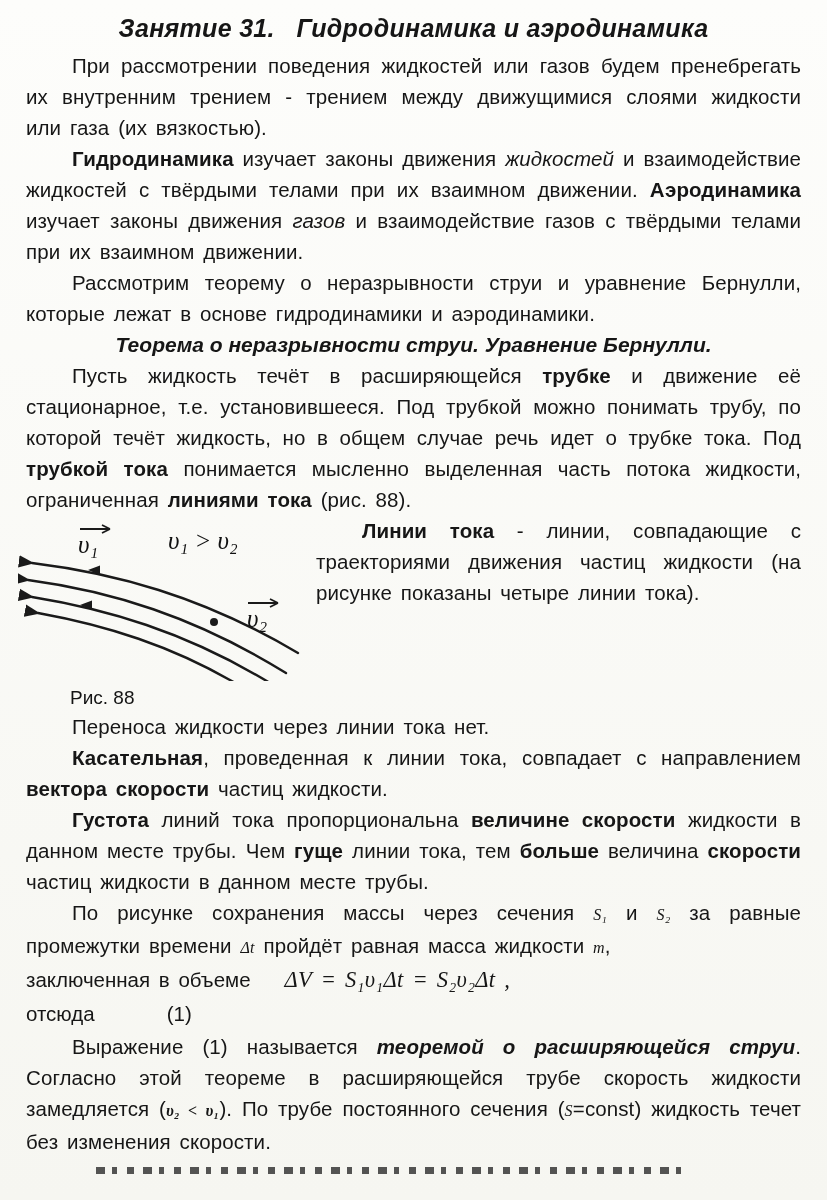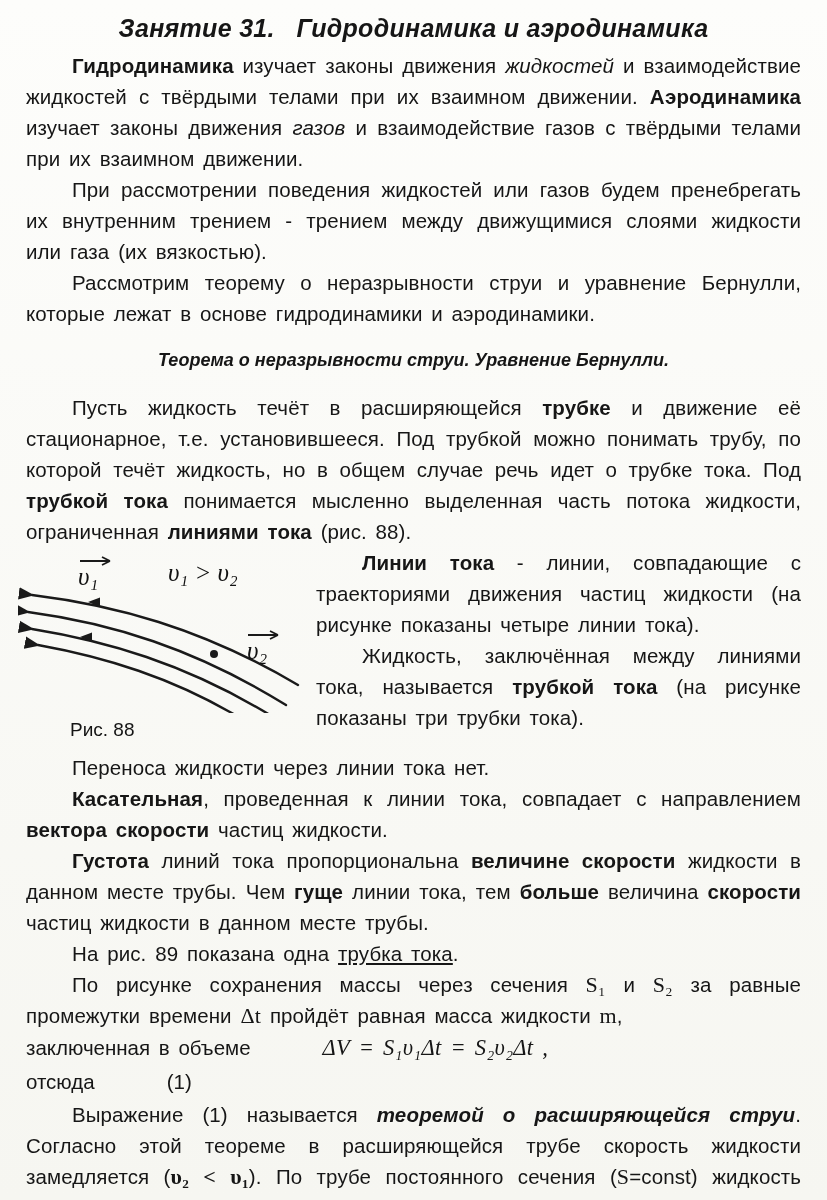--- a/index.html
+++ b/index.html
@@ -14,49 +14,49 @@
     font-size:25px;font-weight:bold;font-style:italic;text-align:center;
     margin:0 0 6px 0;line-height:32px;letter-spacing:.3px;
   }
   .para{
     margin:0;font-size:20.5px;line-height:31px;text-align:justify;
     text-indent:46px;word-spacing:3px;letter-spacing:.1px;
   }
   .b{font-weight:bold}
   .i{font-style:italic}
   .u{text-decoration:underline}
-  .f{font-family:"Liberation Serif","DejaVu Serif",serif;font-size:22px;letter-spacing:.2px}
+  .f{font-family:"Liberation Serif","DejaVu Serif",serif;font-style:italic;font-size:16px;letter-spacing:.2px}
   .subheading{
-    font-size:18px;font-weight:bold;font-style:italic;text-align:center;
-    margin:16px;line-height:31px;
+    font-size:21px;font-weight:bold;font-style:italic;text-align:center;
+    margin:0;line-height:31px;
   }
   .figure-section::after{content:"";display:block;clear:both}
-  .figure{float:left;width:290px;margin:4px 8px 9px -8px}
+  .figure{float:left;width:290px;margin:4px 8px 0 -8px}
   .figure svg{display:block}
   .svglabel{font-family:"Liberation Serif","DejaVu Serif",serif;font-style:italic;font-size:25px;fill:#111}
   .caption{font-size:19px;line-height:26px;margin:4px 0 0 52px;color:#141414}
   .frow{display:flex;align-items:flex-start;font-size:20.5px;line-height:34px;word-spacing:3px}
   .formula{font-family:"Liberation Serif","DejaVu Serif",serif;font-style:italic;font-size:22.5px;letter-spacing:.3px;white-space:nowrap}
-  .f1{margin-left:72px}
+  .f1{margin-left:34px}
   .f2{margin-left:255px}
   .eqnum{margin-left:72px;font-size:20.5px}
   .cutoff{
     height:7px;margin:10px 120px 0 70px;opacity:.8;
     background:repeating-linear-gradient(90deg,#2b2b2b 0 9px,transparent 9px 16px,#2b2b2b 16px 21px,transparent 21px 31px,#2b2b2b 31px 38px,transparent 38px 47px);
   }
 </style>
 </head>
 <body>
 
 <div class="page">
 
   <h1 class="title">Занятие 31.&nbsp;&nbsp; Гидродинамика и аэродинамика</h1>
 
+  <p class="para"><span>При рассмотрении поведения жидкостей или газов будем пренебрегать их внутренним трением - трением между движущимися слоями жидкости или газа (их вязкостью).</span></p>
   <p class="para"><span class="b">Гидродинамика</span><span> изучает законы движения </span><span class="i">жидкостей</span><span> и взаимодействие жидкостей с твёрдыми телами при их взаимном движении. </span><span class="b">Аэродинамика</span><span> изучает законы движения </span><span class="i">газов</span><span> и взаимодействие газов с твёрдыми телами при их взаимном движении.</span></p>
-  <p class="para"><span>При рассмотрении поведения жидкостей или газов будем пренебрегать их внутренним трением - трением между движущимися слоями жидкости или газа (их вязкостью).</span></p>
   <p class="para"><span>Рассмотрим теорему о неразрывности струи и уравнение Бернулли, которые лежат в основе гидродинамики и аэродинамики.</span></p>
 
   <h2 class="subheading">Теорема о неразрывности струи. Уравнение Бернулли.</h2>
 
   <p class="para"><span>Пусть жидкость течёт в расширяющейся </span><span class="b">трубке</span><span> и движение её стационарное, т.е. установившееся. Под трубкой можно понимать трубу, по которой течёт жидкость, но в общем случае речь идет о трубке тока. Под </span><span class="b">трубкой тока</span><span> понимается мысленно выделенная часть потока жидкости, ограниченная </span><span class="b">линиями тока</span><span> (рис. 88).</span></p>
 
   <div class="figure-section">
     <div class="figure">
       <svg width="290" height="162" viewBox="0 0 290 162">
         <defs>
@@ -79,27 +79,25 @@
         <text class="svglabel" x="60" y="34">υ₁</text>
         <text class="svglabel" x="150" y="30">υ₁ &gt; υ₂</text>
         <g stroke="#1a1a1a" stroke-width="1.8" fill="none">
           <path d="M230,84 H260 M260,84 l-8,-4 M260,84 l-8,4"></path>
         </g>
         <text class="svglabel" x="229" y="108">υ₂</text>
       </svg>
       <div class="caption">Рис. 88</div>
     </div>
     <p class="para"><span class="b">Линии тока</span><span> - линии, совпадающие с траекториями движения частиц жидкости (на рисунке показаны четыре линии тока).</span></p>
-    <p class="para"><span>Жидкость, заключённая между линиями тока, называется </span><span class="b">трубкой тока</span><span> (на рисунке показаны три трубки тока).</span></p>
   </div>
 
   <p class="para"><span>Переноса жидкости через линии тока нет.</span></p>
   <p class="para"><span class="b">Касательная</span><span>, проведенная к линии тока, совпадает с направлением </span><span class="b">вектора скорости</span><span> частиц жидкости.</span></p>
   <p class="para"><span class="b">Густота</span><span> линий тока пропорциональна </span><span class="b">величине скорости</span><span> жидкости в данном месте трубы. Чем </span><span class="b">гуще</span><span> линии тока, тем </span><span class="b">больше</span><span> величина </span><span class="b">скорости</span><span> частиц жидкости в данном месте трубы.</span></p>
-  <p class="para"><span>На рис. 89 показана одна </span><span class="u">трубка тока</span><span>.</span></p>
   <p class="para"><span>По рисунке сохранения массы через сечения </span><span class="f">S₁</span><span> и </span><span class="f">S₂</span><span> за равные промежутки времени </span><span class="f">Δt</span><span> пройдёт равная масса жидкости </span><span class="f">m</span><span>,</span></p>
 
   <div class="frow">
     <span class="ltext">заключенная в объеме</span>
     <span class="formula f1">ΔV = S₁υ₁Δt = S₂υ₂Δt ,</span>
   </div>
   <div class="frow">
     <span class="ltext">отсюда</span>
     <span class="eqnum">(1)</span>
   </div>

